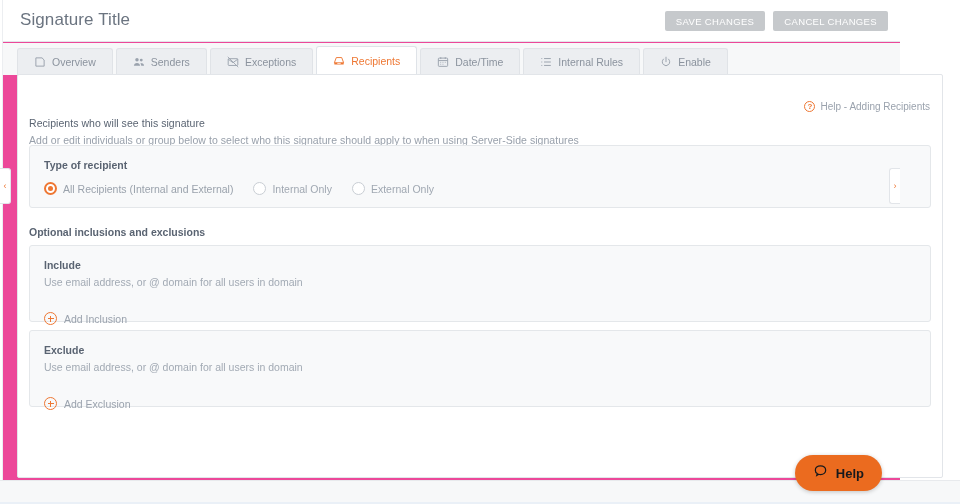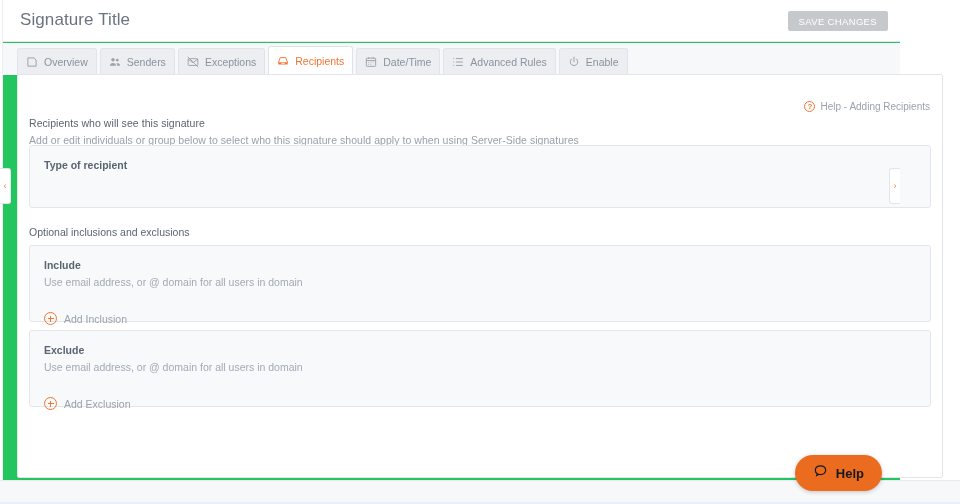--- a/index.html
+++ b/index.html
@@ -6,21 +6,21 @@
   html, body {
     width: 960px; height: 504px;
     font-family: "Liberation Sans", sans-serif;
     background: #ffffff;
     overflow: hidden;
   }
 
   .app {
     position: relative;
     width: 900px; height: 504px;
-    background: #22c55e;
+    background: #ec4899;
   }
 
   
   .titlebar {
     position: absolute;
     left: 3px; top: 0; right: 0; height: 42px;
     background: #ffffff;
     border-bottom: 1px solid #e3e6ea;
   }
   .title-text {
@@ -61,21 +61,21 @@
     align-items: flex-end;
     padding-left: 14px;
   }
   .tab {
     height: 27px;
     background: #eceef1;
     border: 1px solid #e0e3e7;
     border-bottom: none;
     border-radius: 3px 3px 0 0;
     margin-right: 3px;
-    padding: 0 8px;
+    padding: 0 16px;
     display: flex; align-items: center; gap: 6px;
     font-size: 10.5px;
     color: #8b939e;
     white-space: nowrap;
     cursor: pointer;
   }
   .tab.active {
     background: #ffffff;
     color: #ee7733;
     border-color: #dfe3e8;
@@ -135,21 +135,21 @@
     position: absolute; left: 14px; top: 13px;
     font-size: 10.5px; font-weight: bold; color: #5a6472;
   }
   .card-sub {
     position: absolute; left: 14px; top: 30px;
     font-size: 10.5px; color: #a2aab4;
   }
 
   .opt-head {
     position: absolute; left: 11px; top: 151px;
-    font-size: 10.5px; font-weight: normal; color: #5a6472;
+    font-size: 10.5px; font-weight: bold; color: #5a6472;
   }
 
   
   .radio-row {
     position: absolute; left: 14px; top: 36px;
     display: flex; align-items: center; gap: 0;
   }
   .radio-opt {
     display: flex; align-items: center; gap: 6px;
     margin-right: 20px; cursor: pointer;
@@ -228,20 +228,21 @@
 <body>
 
 <div class="app">
 
   <div class="left-rail"></div>
 
   <div class="titlebar">
     <div class="title-text">Signature Title</div>
     <div class="hdr-btns">
       <button class="hdr-btn">SAVE CHANGES</button>
+      <button class="hdr-btn">CANCEL CHANGES</button>
     </div>
   </div>
 
   <div class="tabstrip">
 
     <div class="tab">
       <span class="ti">
         <svg viewBox="0 0 16 16" width="12" height="12" fill="none" stroke="currentColor" stroke-width="1.3">
           <path d="M2.5 2.5h8.2l2.8 2.8v8.2h-11z"></path>
         </svg>
@@ -293,21 +294,21 @@
       <span>Date/Time</span>
     </div>
 
     <div class="tab">
       <span class="ti">
         <svg viewBox="0 0 16 16" width="12" height="12" fill="none" stroke="currentColor" stroke-width="1.3">
           <path d="M5.4 3.4h9M5.4 8h9M5.4 12.6h9"></path>
           <path d="M1.8 3.4h1.2M1.8 8h1.2M1.8 12.6h1.2"></path>
         </svg>
       </span>
-      <span>Advanced Rules</span>
+      <span>Internal Rules</span>
     </div>
 
     <div class="tab">
       <span class="ti">
         <svg viewBox="0 0 16 16" width="12" height="12" fill="none" stroke="currentColor" stroke-width="1.3" stroke-linecap="round">
           <path d="M4.6 4.1a5 5 0 1 0 6.8 0"></path>
           <path d="M8 1.6v6"></path>
         </svg>
       </span>
       <span>Enable</span>
@@ -322,20 +323,38 @@
       <div class="sec-sub">Add or edit individuals or group below to select who this signature should apply to when using Server-Side signatures</div>
     </div>
 
     <div class="help-link">
       <span class="qmark">?</span>
       <span>Help - Adding Recipients</span>
     </div>
 
     <div class="card" id="card-type">
       <div class="card-label">Type of recipient</div>
+      <div class="radio-row">
+
+        <div class="radio-opt sel">
+          <span class="rdo on"></span>
+          <span>All Recipients (Internal and External)</span>
+        </div>
+
+        <div class="radio-opt">
+          <span class="rdo"></span>
+          <span>Internal Only</span>
+        </div>
+
+        <div class="radio-opt">
+          <span class="rdo"></span>
+          <span>External Only</span>
+        </div>
+
+      </div>
     </div>
 
     <div class="opt-head">Optional inclusions and exclusions</div>
 
     <div class="card" id="card-include">
       <div class="card-label">Include</div>
       <div class="card-sub">Use email address, or @ domain for all users in domain</div>
       <div class="add-link">
         <span class="plus"></span>
         <span>Add Inclusion</span>

